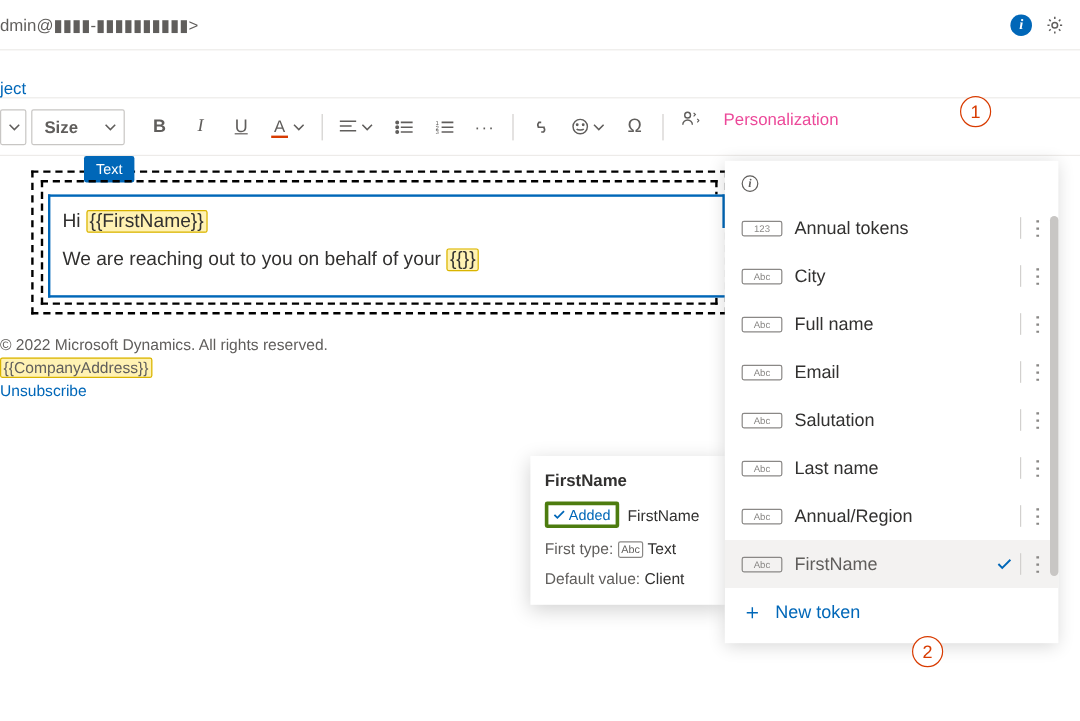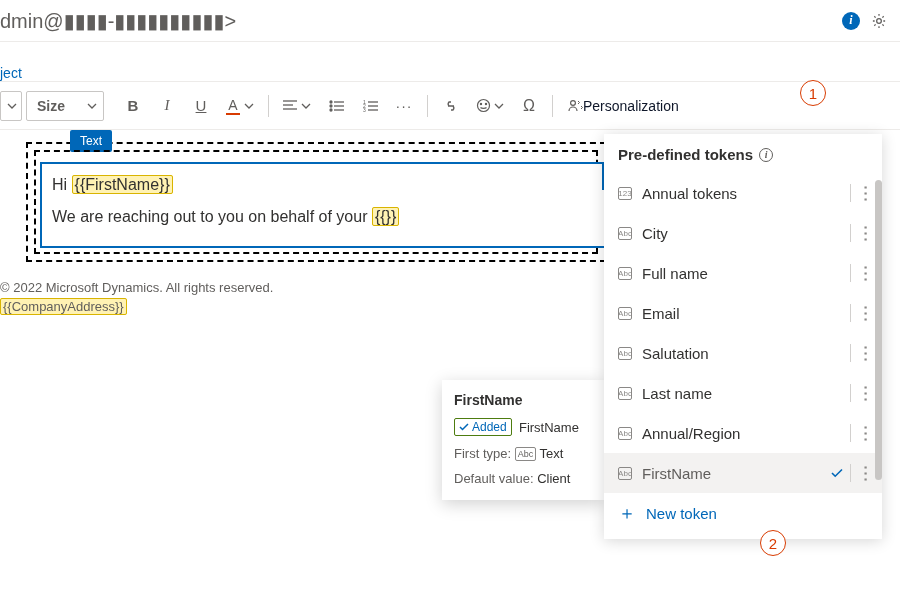--- a/index.html
+++ b/index.html
@@ -1,64 +1,64 @@
 <!DOCTYPE html>
 <html><head>
 <meta charset="utf-8">
 <style>
   * { box-sizing: border-box; }
   html, body { margin: 0; padding: 0; font-family: "Segoe UI", Arial, sans-serif; font-size: 14px; color: #323130; background: #fff; }
   .canvas { width: 900px; height: 601px; position: relative; overflow: hidden; background: #fff; }
 
   .top-bar { height: 42px; display: flex; align-items: center; padding: 0 12px 0 0; border-bottom: 1px solid #edebe9; }
-  .from-email { color: #605e5c; font-size: 20px; padding-left: 0; }
+  .from-email { color: #605e5c; font-size: 14px; padding-left: 0; }
   .top-spacer { flex: 1; }
   .info-badge { width: 18px; height: 18px; border-radius: 50%; background: #0067b8; color: #fff; font-family: Georgia, serif; font-style: italic; font-weight: bold; font-size: 12px; display: inline-flex; align-items: center; justify-content: center; margin-right: 10px; }
   .gear { color: #605e5c; }
 
   .subject-row { height: 40px; display: flex; align-items: flex-end; padding: 0 12px 0 0; border-bottom: 1px solid #edebe9; }
   .subject-link { color: #0067b8; cursor: pointer; }
 
   .toolbar { height: 48px; display: flex; align-items: center; border-bottom: 1px solid #edebe9; padding: 0 8px 0 0; gap: 4px; }
   .tb-dd { height: 30px; border: 1px solid #c8c6c4; border-radius: 2px; display: flex; align-items: center; padding: 0 6px 0 4px; gap: 4px; color: #605e5c; cursor: pointer; }
   .tb-dd.half { width: 22px; justify-content: center; padding: 0; }
   .tb-size { width: 78px; padding-left: 10px; font-weight: bold; }
   .tb-btn { width: 30px; height: 30px; display: inline-flex; align-items: center; justify-content: center; color: #605e5c; cursor: pointer; border-radius: 2px; }
   .tb-sep { width: 1px; height: 22px; background: #d2d0ce; margin: 0 4px; }
-  .personalization { display: flex; align-items: center; gap: 0; color: #0f172a; cursor: pointer; padding: 0 6px; height: 30px; }
+  .personalization { display: flex; gap: 20px; color: #ec4899; cursor: pointer; padding: 0 6px; height: 30px; }
 
   .body-area { position: relative; width: 100%; padding-top: 12px; }
 
   .block-outer { position: absolute; left: 26px; top: 12px; width: 580px; height: 120px; border: 2px dashed #000; background: #fff; }
   .block-inner { position: absolute; left: 6px; top: 6px; right: 6px; bottom: 6px; border: 2px dashed #000; }
   .text-chip { position: absolute; top: -14px; left: 42px; background: #0067b8; color: #fff; font-size: 12px; padding: 4px 10px; border-radius: 2px; }
   .editor { position: absolute; left: 12px; top: 18px; right: 0; bottom: 12px; border: 2px solid #0067b8; border-right: none; background: #fff; padding: 8px 10px; font-size: 16px; line-height: 1.6; }
   .token { background: #fff2b3; border: 1px solid #d9b400; padding: 0 2px; border-radius: 2px; }
   .editor-actions { position: absolute; top: 18px; right: -50px; display: flex; background: #0067b8; color: #fff; }
   .editor-actions .ea { width: 26px; height: 28px; display: inline-flex; align-items: center; justify-content: center; cursor: pointer; }
 
   .footer { position: absolute; left: 0; top: 150px; width: 630px; font-size: 13px; color: #605e5c; }
   .footer .token { font-size: 13px; }
   .unsub { color: #0067b8; cursor: pointer; }
 
   
   .tooltip-card { position: absolute; left: 442px; top: 250px; width: 162px; background: #fff; box-shadow: 0 4px 16px rgba(0,0,0,0.18); padding: 12px 12px 14px 12px; }
   .tooltip-card .tt-title { font-weight: 600; margin-bottom: 10px; }
   .tt-row { font-size: 13px; color: #605e5c; margin-bottom: 10px; }
   .tt-row .tt-strong { color: #323130; }
-  .added-chip { display: inline-flex; align-items: center; border: 1px solid #4d7c0f; border-radius: 2px; padding: 1px 4px; font-size: 12px; color: #0067b8; gap: 3px; }
+  .added-chip { display: inline-flex; align-items: center; border: 3px solid #4d7c0f; border-radius: 2px; padding: 1px 4px; font-size: 12px; color: #0067b8; gap: 3px; }
   .mini-badge { border: 1px solid #8a8886; border-radius: 2px; font-size: 9px; padding: 0 2px; color: #605e5c; display: inline-block; line-height: 12px; vertical-align: 1px; }
 
   
   .token-panel { position: absolute; left: 604px; top: 4px; width: 278px; background: #fff; box-shadow: 0 2px 14px rgba(0,0,0,0.16); padding-bottom: 6px; }
   .tp-header { padding: 12px 14px 10px 14px; font-weight: 600; font-size: 15px; display: flex; align-items: center; gap: 6px; }
   .tp-header .info-o { width: 14px; height: 14px; border: 1px solid #605e5c; border-radius: 50%; font-size: 10px; display: inline-flex; align-items: center; justify-content: center; color: #605e5c; font-family: Georgia, serif; font-style: italic; }
   .tp-item { height: 40px; display: flex; align-items: center; padding: 0 8px 0 14px; gap: 10px; cursor: pointer; }
   .tp-item.hover { background: #f3f2f1; }
-  .tp-icon { width: 14px; height: 13px; border: 1px solid #8a8886; border-radius: 2px; font-size: 8px; color: #8a8886; display: inline-flex; align-items: center; justify-content: center; flex-shrink: 0; }
+  .tp-icon { width: 34px; height: 13px; border: 1px solid #8a8886; border-radius: 2px; font-size: 8px; color: #8a8886; display: inline-flex; align-items: center; justify-content: center; flex-shrink: 0; }
   .tp-label { flex: 1; font-size: 15px; color: #323130; }
   .tp-item.hover .tp-label { color: #605e5c; }
   .tp-check { color: #0067b8; }
   .tp-side { display: flex; align-items: center; gap: 6px; color: #8a8886; }
   .tp-side .vbar { width: 1px; height: 18px; background: #d2d0ce; }
   .tp-more { font-size: 18px; line-height: 6px; color: #8a8886; cursor: pointer; letter-spacing: -1px; transform: rotate(90deg);}
   .tp-new { height: 40px; display: flex; align-items: center; padding-left: 14px; gap: 10px; color: #0067b8; cursor: pointer; font-size: 15px; }
   .tp-plus { font-size: 18px; font-weight: 300; }
 
   
@@ -210,20 +210,21 @@
           <svg width="13" height="14" viewBox="0 0 13 14" fill="none" stroke="#fff" stroke-width="1.3">
               <path d="M1 3h11M4 3V1.5h5V3M3 3l.7 10h5.6L10 3M5.5 5v6M7.5 5v6"></path>
             </svg>
         </span>
       </div>
     </div>
 
     <div class="footer">
       <div>© 2022 Microsoft Dynamics. All rights reserved.</div>
       <div style="margin-top:4px"><span class="token">{{CompanyAddress}}</span></div>
+      <div style="margin-top:4px"><span class="unsub">Unsubscribe</span></div>
     </div>
 
     <div class="tooltip-card">
       <div class="tt-title">FirstName</div>
       <div class="tt-row">
         <span class="added-chip">
           <svg width="10" height="10" viewBox="0 0 10 10">
               <path d="M1 5l2.5 2.5L9 2" fill="none" stroke="#0067b8" stroke-width="1.5"></path>
             </svg>
           <span>Added</span>
@@ -236,21 +237,20 @@
         <span class="tt-strong">Text</span>
       </div>
       <div class="tt-row" style="margin-bottom:0">
         <span>Default value:</span>
         <span class="tt-strong">Client</span>
       </div>
     </div>
 
     <div class="token-panel">
       <div class="tp-header">
-        <span>Pre-defined tokens</span>
         <span class="info-o">i</span>
       </div>
 
       <div class="tp-item">
         <span class="tp-icon">123</span>
         <span class="tp-label">Annual tokens</span>
         <span class="tp-side">
             <span class="vbar"></span>
             <span class="tp-more">⋯</span>
           </span>

